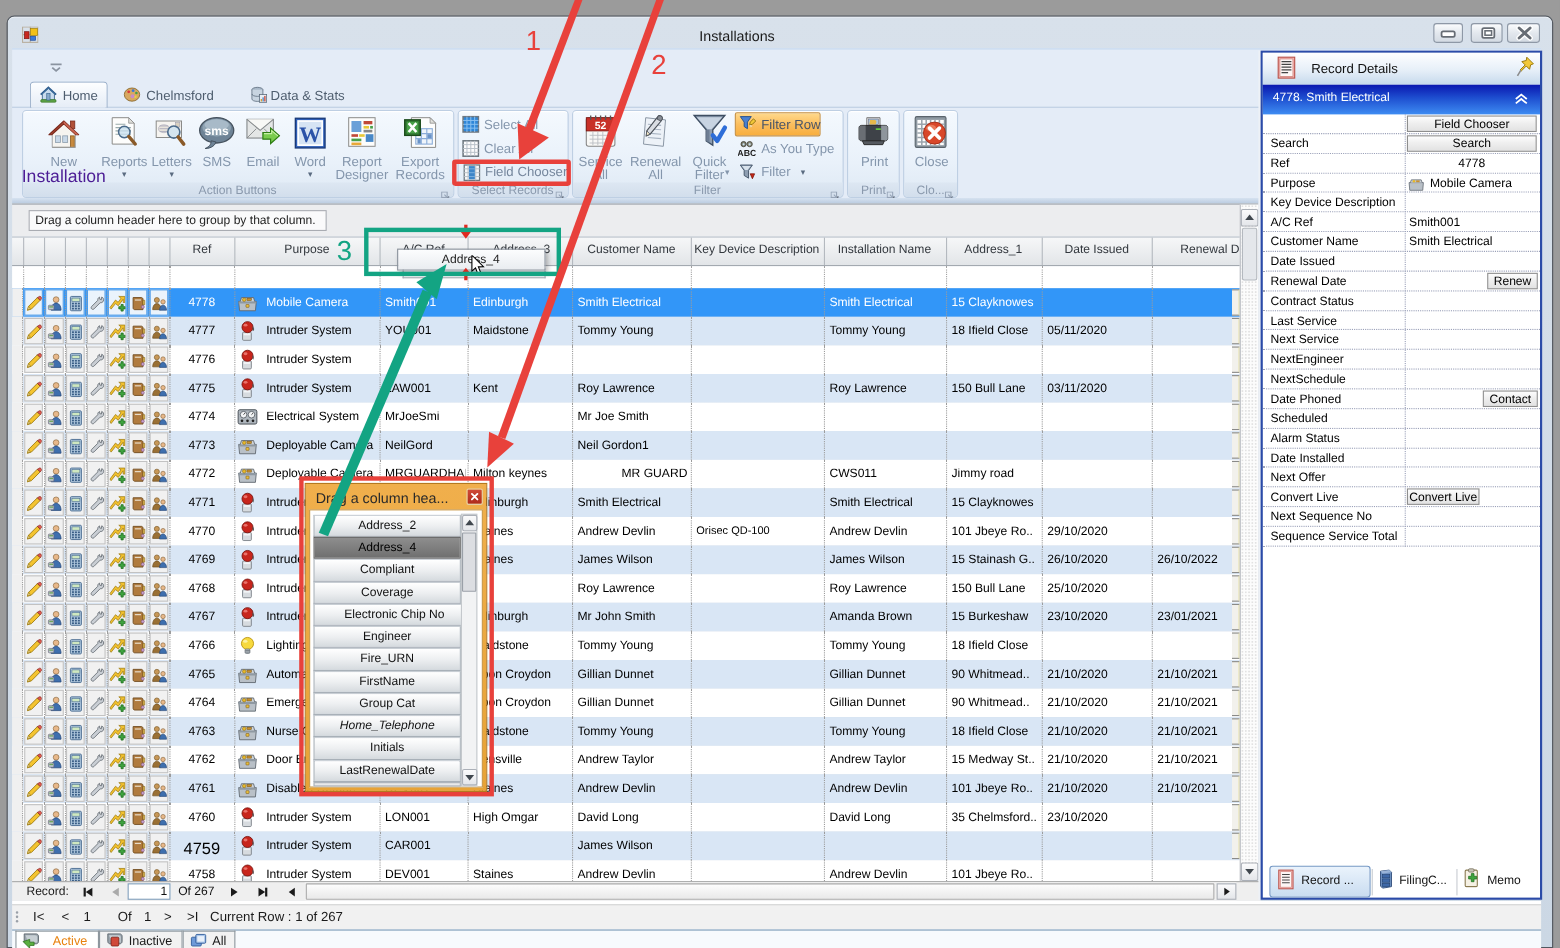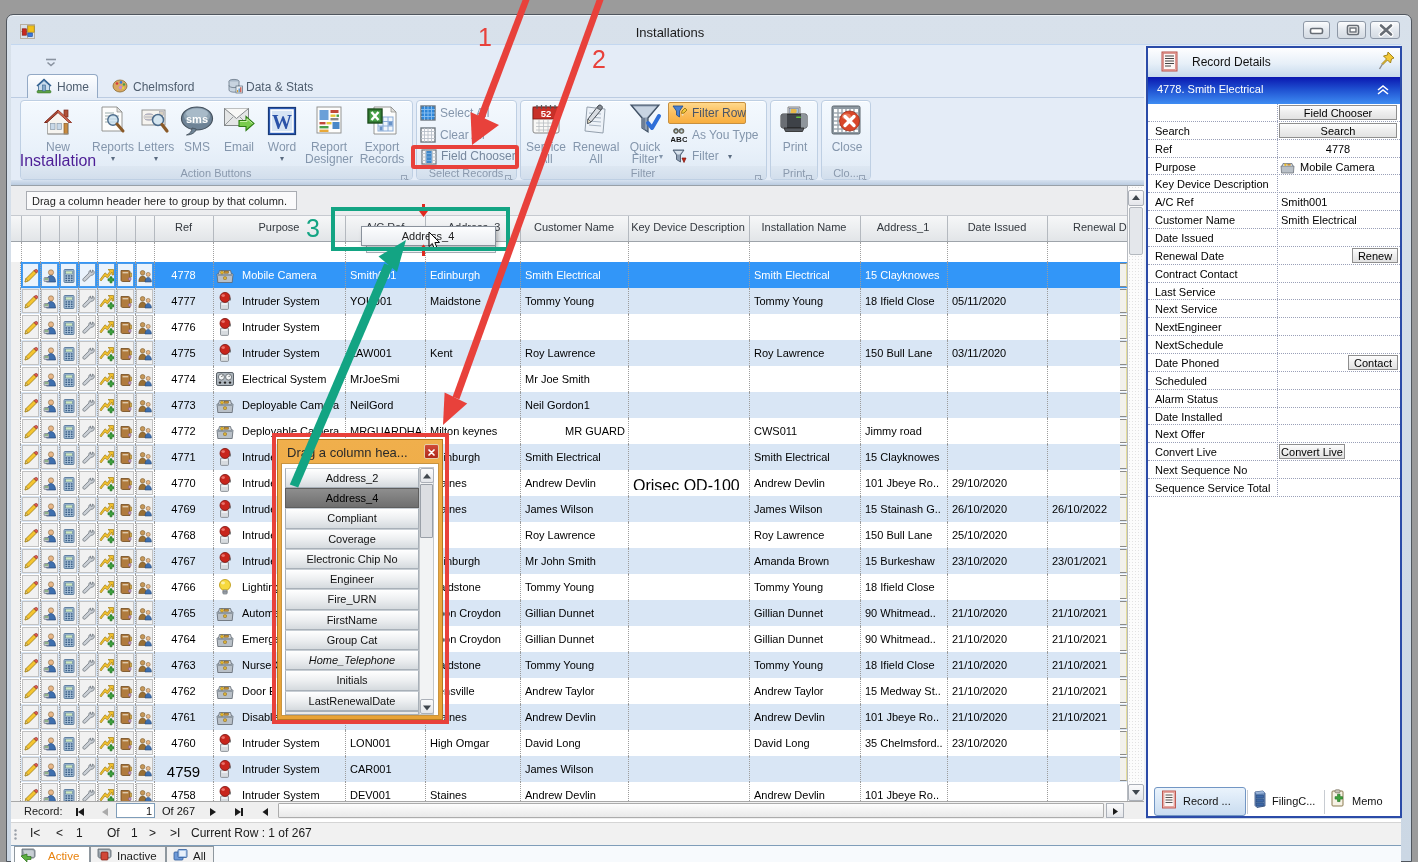--- a/index.html
+++ b/index.html
@@ -1282,21 +1282,21 @@
 <div style="position:absolute;left:350px;top:478px;width:73px;height:12px;overflow:hidden;">
     <div class="t" style="left:0;top:0;font-size:11px;color:#000000;">DEV001</div>
   </div>
 <div style="position:absolute;left:430px;top:478px;width:88px;height:12px;overflow:hidden;">
     <div class="t" style="left:0;top:0;font-size:11px;color:#000000;">Staines</div>
   </div>
 <div style="position:absolute;left:525px;top:478px;width:100px;height:12px;overflow:hidden;">
     <div class="t" style="left:0;top:0;font-size:11px;color:#000000;">Andrew Devlin</div>
   </div>
 <div style="position:absolute;left:633px;top:478px;width:113px;height:12px;overflow:hidden;">
-    <div class="t" style="left:0;top:0;font-size:16px;color:#000000;">Orisec QD-100</div>
+    <div class="t" style="left:0;top:0;font-size:10px;color:#000000;">Orisec QD-100</div>
   </div>
 <div style="position:absolute;left:754px;top:478px;width:103px;height:12px;overflow:hidden;">
     <div class="t" style="left:0;top:0;font-size:11px;color:#000000;">Andrew Devlin</div>
   </div>
 <div style="position:absolute;left:865px;top:478px;width:80px;height:12px;overflow:hidden;">
     <div class="t" style="left:0;top:0;font-size:11px;color:#000000;">101 Jbeye Ro..</div>
   </div>
 <div style="position:absolute;left:952px;top:478px;width:92px;height:12px;overflow:hidden;">
     <div class="t" style="left:0;top:0;font-size:11px;color:#000000;">29/10/2020</div>
   </div>
@@ -2706,21 +2706,21 @@
 <div class="t" style="left:1281px;top:197px;font-size:11px;color:#000;">Smith001</div>
 <div style="position:absolute;left:1148px;top:211px;width:252px;height:18px;border-bottom:1px dotted #9AA0B8;"></div>
 <div class="t" style="left:1155px;top:215px;font-size:11px;color:#000;">Customer Name</div>
 <div class="t" style="left:1281px;top:215px;font-size:11px;color:#000;">Smith Electrical</div>
 <div style="position:absolute;left:1148px;top:229px;width:252px;height:18px;border-bottom:1px dotted #9AA0B8;"></div>
 <div class="t" style="left:1155px;top:233px;font-size:11px;color:#000;">Date Issued</div>
 <div style="position:absolute;left:1148px;top:247px;width:252px;height:18px;border-bottom:1px dotted #9AA0B8;"></div>
 <div class="t" style="left:1155px;top:251px;font-size:11px;color:#000;">Renewal Date</div>
 <div class="btn3d" style="left:1352px;top:248px;width:46px;height:15px;line-height:14px;">Renew</div>
 <div style="position:absolute;left:1148px;top:265px;width:252px;height:18px;border-bottom:1px dotted #9AA0B8;"></div>
-<div class="t" style="left:1155px;top:269px;font-size:11px;color:#000;">Contract Contact</div>
+<div class="t" style="left:1155px;top:269px;font-size:11px;color:#000;">Contract Status</div>
 <div style="position:absolute;left:1148px;top:283px;width:252px;height:17px;border-bottom:1px dotted #9AA0B8;"></div>
 <div class="t" style="left:1155px;top:287px;font-size:11px;color:#000;">Last Service</div>
 <div style="position:absolute;left:1148px;top:300px;width:252px;height:18px;border-bottom:1px dotted #9AA0B8;"></div>
 <div class="t" style="left:1155px;top:304px;font-size:11px;color:#000;">Next Service</div>
 <div style="position:absolute;left:1148px;top:318px;width:252px;height:18px;border-bottom:1px dotted #9AA0B8;"></div>
 <div class="t" style="left:1155px;top:322px;font-size:11px;color:#000;">NextEngineer</div>
 <div style="position:absolute;left:1148px;top:336px;width:252px;height:18px;border-bottom:1px dotted #9AA0B8;"></div>
 <div class="t" style="left:1155px;top:340px;font-size:11px;color:#000;">NextSchedule</div>
 <div style="position:absolute;left:1148px;top:354px;width:252px;height:18px;border-bottom:1px dotted #9AA0B8;"></div>
 <div class="t" style="left:1155px;top:358px;font-size:11px;color:#000;">Date Phoned</div>
@@ -2823,21 +2823,21 @@
 <div style="position:absolute;left:277px;top:439px;width:166px;height:281px;background:linear-gradient(#F0AF4C,#E7A236);border:1px solid #B5791F;"></div>
 <div class="t" style="left:287px;top:446px;font-size:13px;color:#2A2A2A;">Drag a column hea...</div>
 <div style="position:absolute;left:424px;top:444px;width:15px;height:15px;background:linear-gradient(#D04A38,#AE2A1C);border:1px solid #E4CEA8;border-radius:2px;"><svg width="13" height="13" viewBox="0 0 13 13">
       <path d="M4 4 L9 9 M9 4 L4 9" stroke="#FFFFFF" stroke-width="1.7" stroke-linecap="round"></path>
     </svg></div>
 <div style="position:absolute;left:281px;top:463px;width:158px;height:253px;background:#FFFFFF;border:1px solid #C89440;"></div>
 <div style="position:absolute;left:285px;top:468px;width:134px;height:20px;background:linear-gradient(#FFFFFF,#EDEff1 50%,#D5DADE);border:1px solid #A8B0B8;border-top-color:#C8CED4;color:#111;text-align:center;font-size:11px;line-height:18px;">Address_2</div>
 <div style="position:absolute;left:285px;top:488px;width:134px;height:20px;background:linear-gradient(#8E8E8E,#6F6F6F);border:1px solid #5E5E5E;color:#000;text-align:center;font-size:11px;line-height:18px;">Address_4</div>
 <div style="position:absolute;left:285px;top:508px;width:134px;height:21px;background:linear-gradient(#FFFFFF,#EDEff1 50%,#D5DADE);border:1px solid #A8B0B8;border-top-color:#C8CED4;color:#111;text-align:center;font-size:11px;line-height:19px;">Compliant</div>
 <div style="position:absolute;left:285px;top:529px;width:134px;height:20px;background:linear-gradient(#FFFFFF,#EDEff1 50%,#D5DADE);border:1px solid #A8B0B8;border-top-color:#C8CED4;color:#111;text-align:center;font-size:11px;line-height:18px;">Coverage</div>
-<div style="position:absolute;left:285px;top:549px;width:134px;height:20px;background:linear-gradient(#FFFFFF,#EDEff1 50%,#D5DADE);border:1px solid #A8B0B8;border-top-color:#C8CED4;color:#111;text-align:center;font-size:11px;line-height:18px;">Electronic Chip No</div>
+<div style="position:absolute;left:285px;top:549px;width:147px;height:20px;background:linear-gradient(#FFFFFF,#EDEff1 50%,#D5DADE);border:1px solid #A8B0B8;border-top-color:#C8CED4;color:#111;text-align:center;font-size:11px;line-height:18px;">Electronic Chip No</div>
 <div style="position:absolute;left:285px;top:569px;width:134px;height:20px;background:linear-gradient(#FFFFFF,#EDEff1 50%,#D5DADE);border:1px solid #A8B0B8;border-top-color:#C8CED4;color:#111;text-align:center;font-size:11px;line-height:18px;">Engineer</div>
 <div style="position:absolute;left:285px;top:589px;width:134px;height:21px;background:linear-gradient(#FFFFFF,#EDEff1 50%,#D5DADE);border:1px solid #A8B0B8;border-top-color:#C8CED4;color:#111;text-align:center;font-size:11px;line-height:19px;">Fire_URN</div>
 <div style="position:absolute;left:285px;top:610px;width:134px;height:20px;background:linear-gradient(#FFFFFF,#EDEff1 50%,#D5DADE);border:1px solid #A8B0B8;border-top-color:#C8CED4;color:#111;text-align:center;font-size:11px;line-height:18px;">FirstName</div>
 <div style="position:absolute;left:285px;top:630px;width:134px;height:20px;background:linear-gradient(#FFFFFF,#EDEff1 50%,#D5DADE);border:1px solid #A8B0B8;border-top-color:#C8CED4;color:#111;text-align:center;font-size:11px;line-height:18px;">Group Cat</div>
 <div style="position:absolute;left:285px;top:650px;width:134px;height:20px;background:linear-gradient(#FFFFFF,#EDEff1 50%,#D5DADE);border:1px solid #A8B0B8;border-top-color:#C8CED4;color:#111;text-align:center;font-size:11px;line-height:18px;font-style:italic;">Home_Telephone</div>
 <div style="position:absolute;left:285px;top:670px;width:134px;height:21px;background:linear-gradient(#FFFFFF,#EDEff1 50%,#D5DADE);border:1px solid #A8B0B8;border-top-color:#C8CED4;color:#111;text-align:center;font-size:11px;line-height:19px;">Initials</div>
 <div style="position:absolute;left:285px;top:691px;width:134px;height:20px;background:linear-gradient(#FFFFFF,#EDEff1 50%,#D5DADE);border:1px solid #A8B0B8;border-top-color:#C8CED4;color:#111;text-align:center;font-size:11px;line-height:18px;">LastRenewalDate</div>
 <div style="position:absolute;left:285px;top:711px;width:134px;height:4px;background:#E8E9EA;border:1px solid #A8B0B8;"></div>
 <div style="position:absolute;left:419px;top:467px;width:15px;height:248px;background:#F2F3F4;border:1px solid #C4C8CC;"></div>
 <div style="position:absolute;left:420px;top:468px;width:14px;height:15px;background:linear-gradient(#FBFBFC,#E4E6EA);border:1px solid #ABB0B8;border-radius:2px;"><svg width="12" height="13" viewBox="0 0 12 13">

